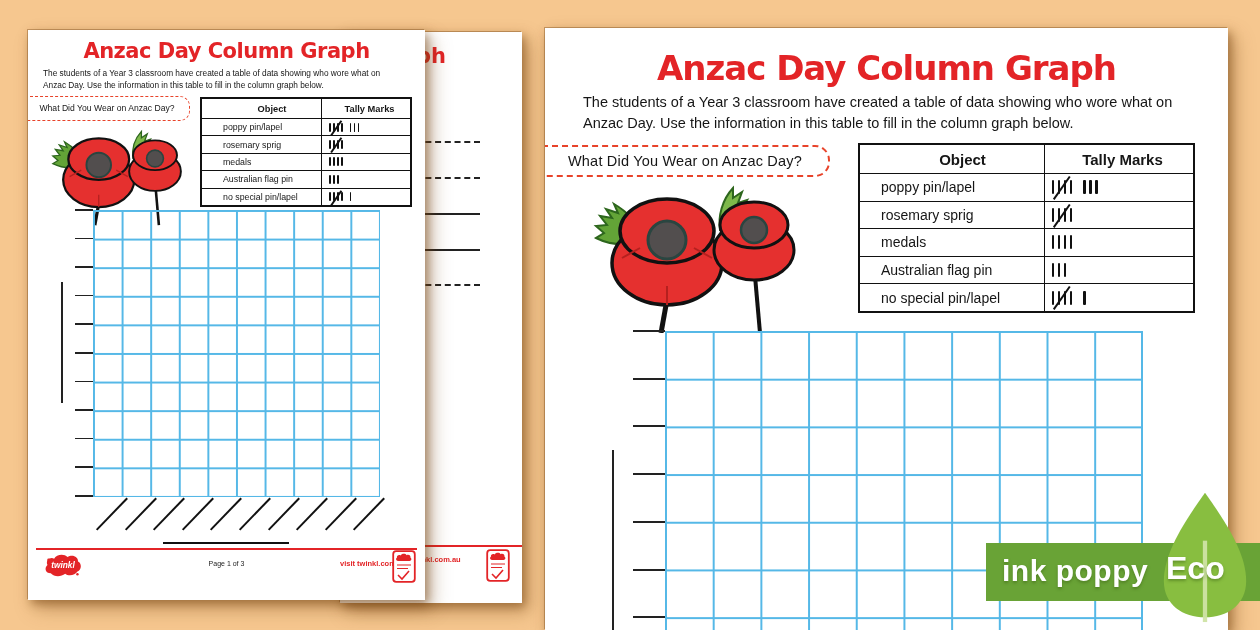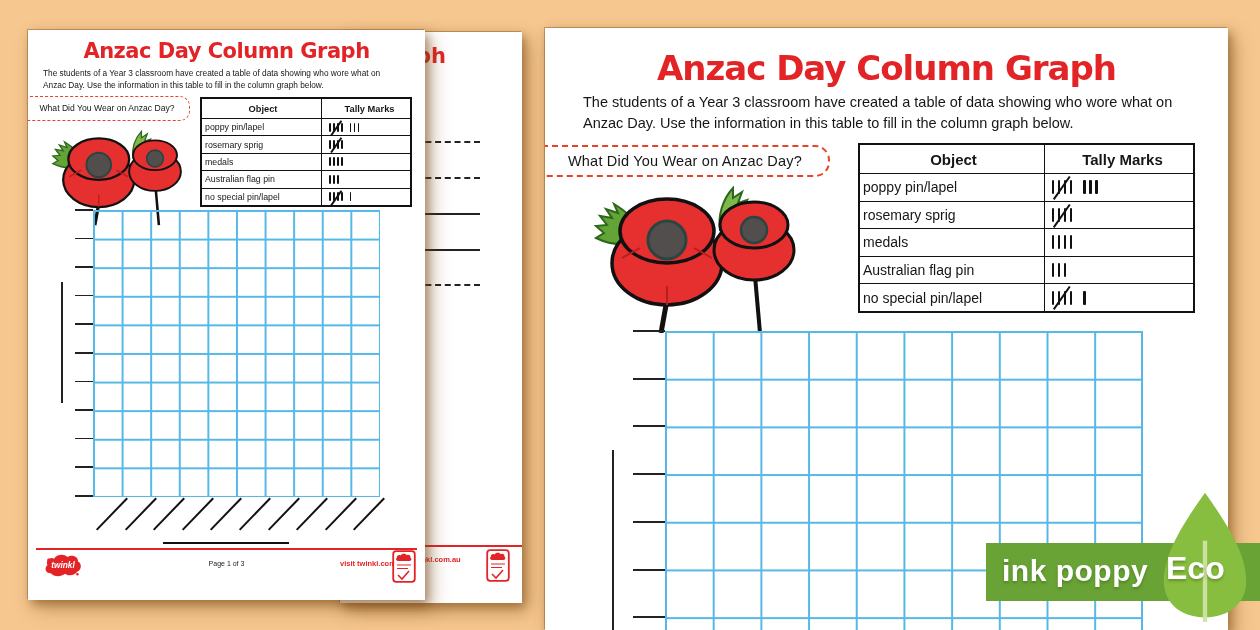--- a/index.html
+++ b/index.html
@@ -30,21 +30,21 @@
   .s-poppy{position:absolute;left:8px;top:94px;width:152px;height:102px}
   .tb{position:absolute;border:2px solid #111;background:#fff}
   .tb-small{left:172px;top:67px;width:212px;--rowh:16.4px;--headh:19px;--fs:8.8px;--hfs:9.3px;--col1:120px;
             --barw:1.6px;--barh:9px;--bargap:2.4px}
   .tb-large{left:313px;top:115px;width:337px;--rowh:26.6px;--headh:28px;--fs:14px;--hfs:15px;--col1:185px;
             --barw:2.4px;--barh:14px;--bargap:3.6px}
   .t-head,.t-row{display:flex}
   .t-head .t-cell{height:var(--headh);font-weight:bold;font-size:var(--hfs);justify-content:center}
   .t-row{border-top:1.5px solid #111}
   .t-cell{display:flex;align-items:center;font-size:var(--fs);color:var(--ink)}
-  .t-obj{width:var(--col1);border-right:1.5px solid #111;padding-left:3px}
+  .t-obj{width:var(--col1);border-right:1.5px solid #111;padding-left:21px}
   .t-tally{flex:1;padding-left:7px}
   .t-row .t-cell{height:var(--rowh)}
   .tg{position:relative;display:inline-flex;gap:var(--bargap);margin-right:calc(var(--bargap)*3);align-items:center}
   .tg .b{width:var(--barw);height:var(--barh);background:#111;border-radius:1px}
   .tg.five::after{content:"";position:absolute;left:-18%;top:48%;width:136%;height:var(--barw);background:#111;
                   transform:rotate(-55deg);transform-origin:center}
   .grid{position:absolute;background-image:
         linear-gradient(to right,var(--grid-blue) var(--gl),transparent var(--gl)),
         linear-gradient(to bottom,var(--grid-blue) var(--gl),transparent var(--gl))}
   .grid-small{--gl:1.5px;left:65px;top:180px;width:287px;height:287px;background-size:28.6px 28.6px;

